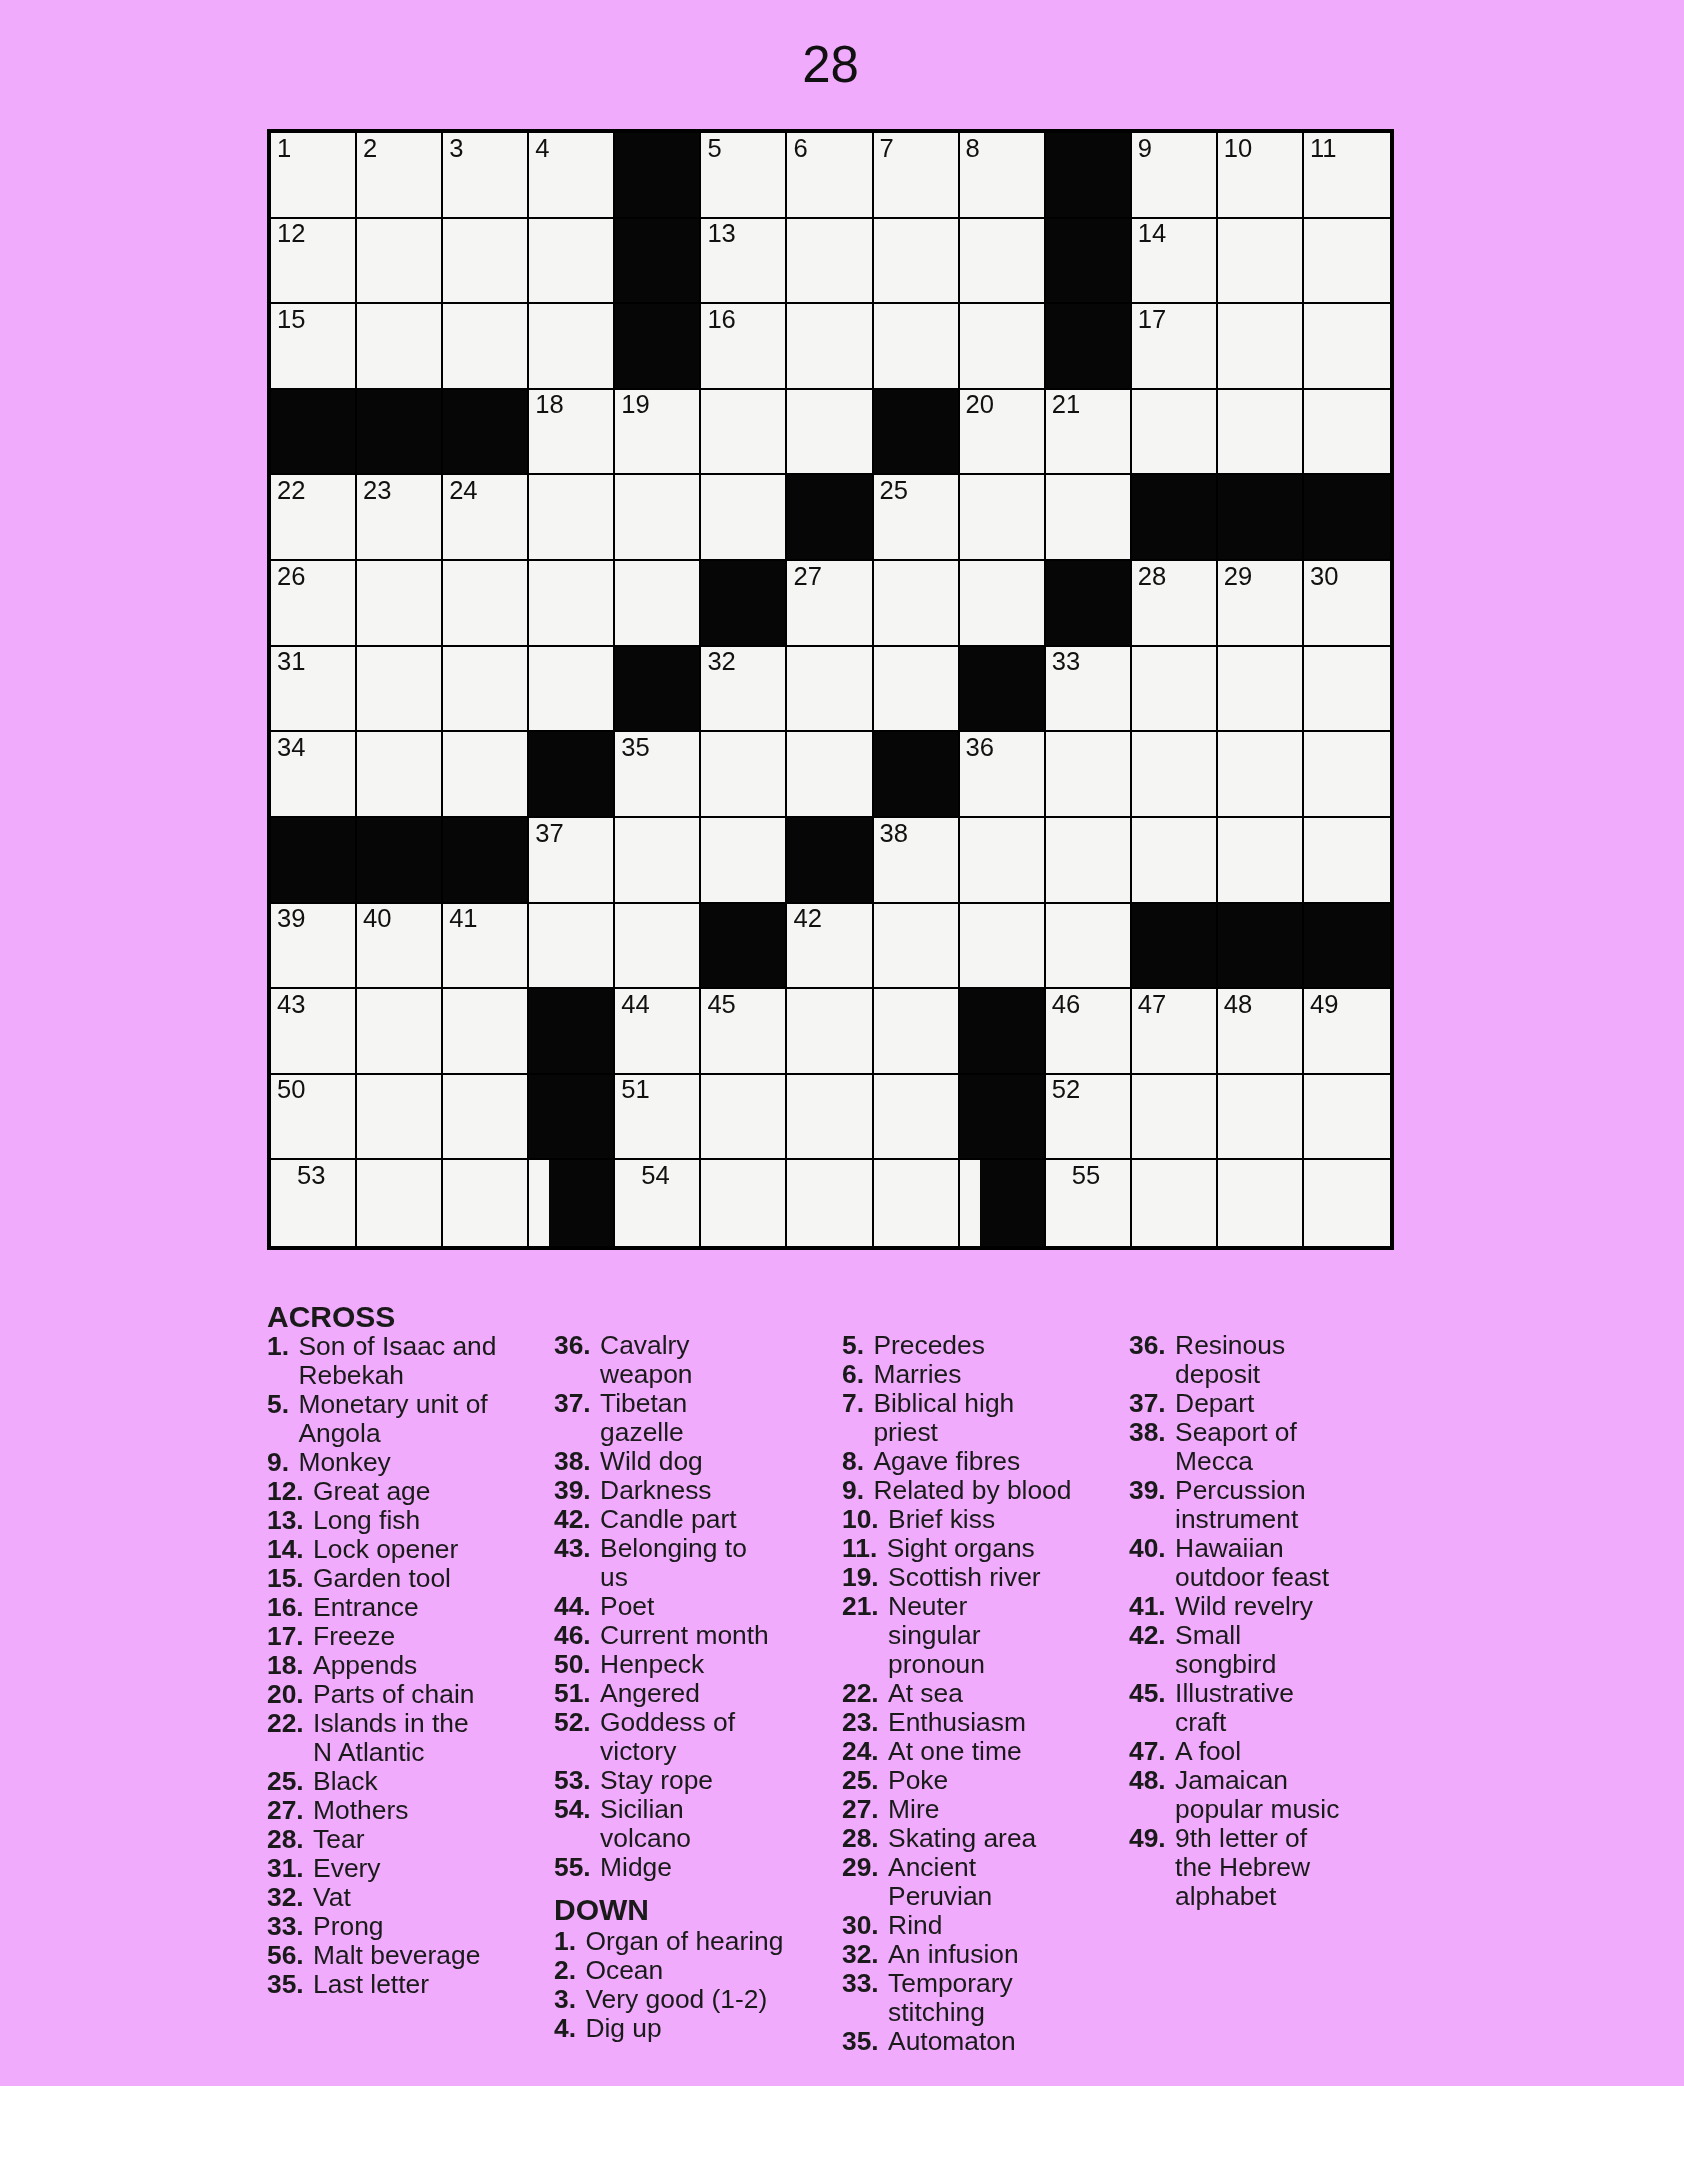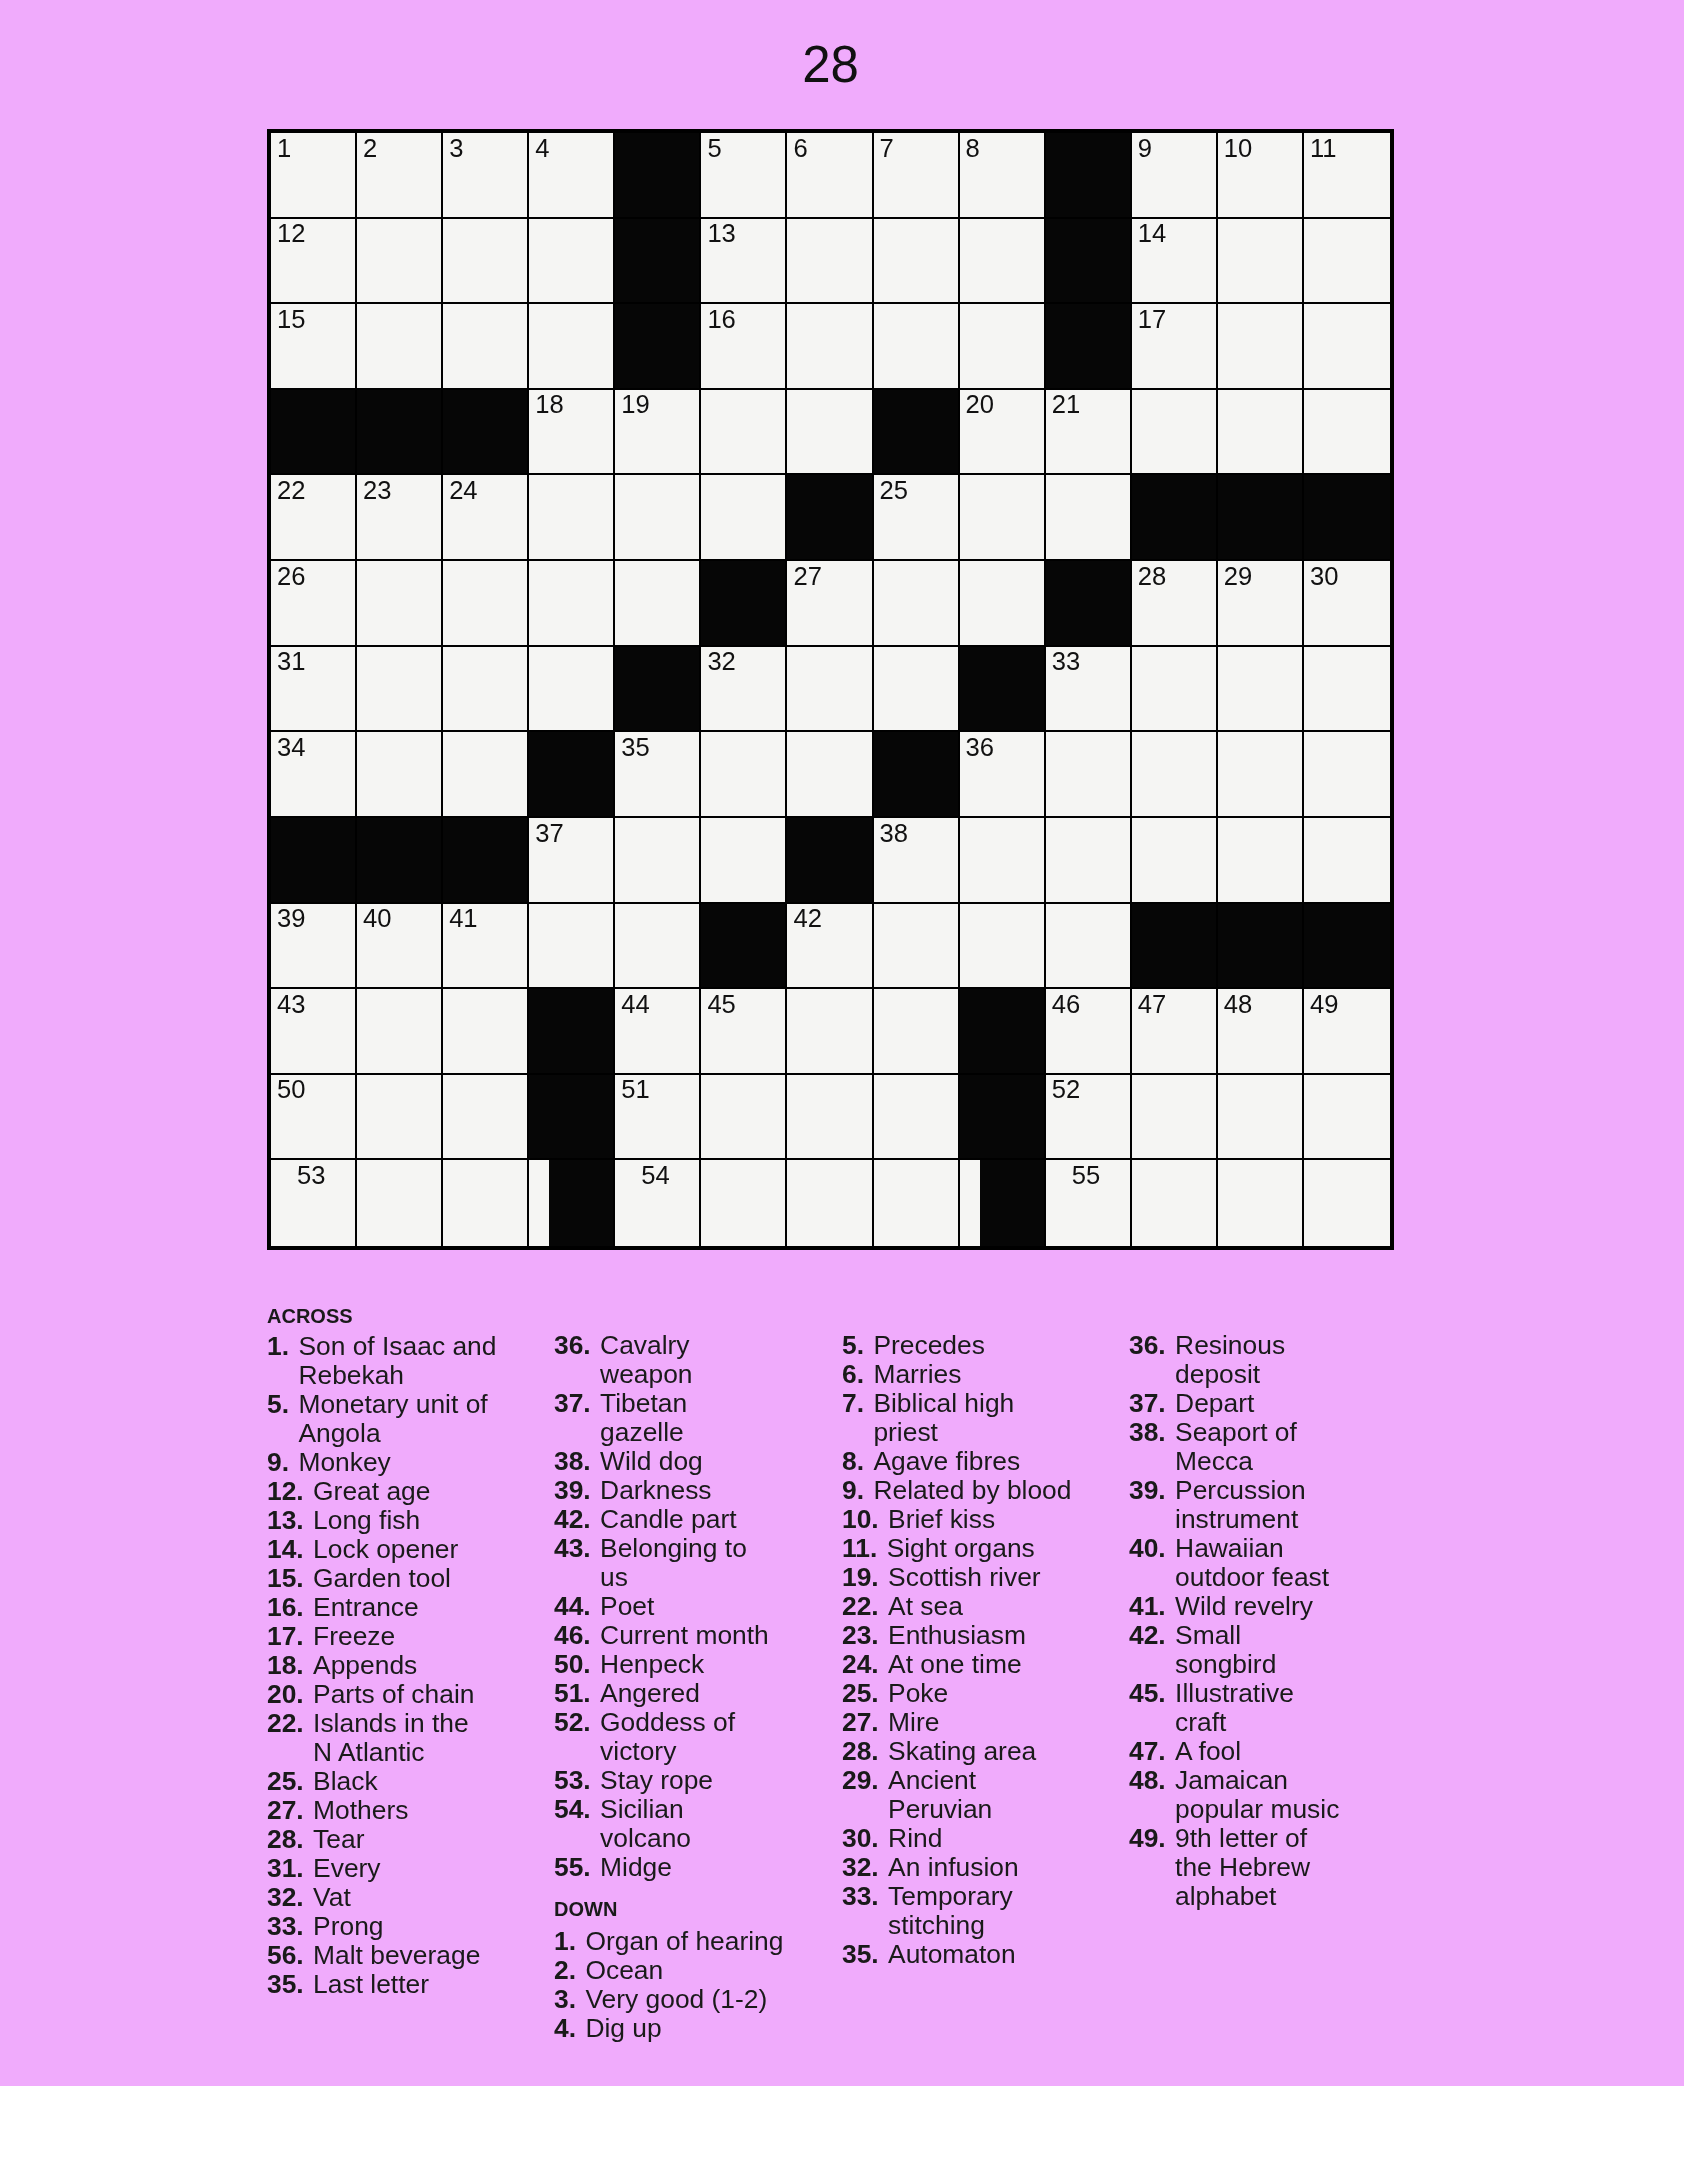--- a/index.html
+++ b/index.html
@@ -19,21 +19,21 @@
   .cell{position:relative;box-sizing:border-box;border-right:2.1px solid #000;border-bottom:2.1px solid #000;background:#f5f5f3;}
   .cell:nth-child(13n){border-right:none;}
   .cell:nth-last-child(-n+13){border-bottom:none;margin-left:20px;}
   .cell.black{background:#060606;}
   .cellnum{position:absolute;top:2.6px;left:6px;font-size:25.6px;line-height:1;color:#111;}
   .clue-column{position:absolute;width:274px;font-size:26.4px;line-height:29px;}
   #col1{left:267px;top:1301px;}
   #col2{left:554px;top:1331px;}
   #col3{left:842px;top:1331px;}
   #col4{left:1129px;top:1331px;}
-  .clue-heading{font-weight:bold;font-size:20px;line-height:31px;}
+  .clue-heading{font-weight:bold;font-size:30px;line-height:31px;}
   #col2 .clue-heading{margin-top:12px;margin-bottom:1.7px;}
   .clue{display:flex;align-items:flex-start;}
   .cnum{font-weight:bold;white-space:nowrap;margin-right:9.4px;}
   .ctxt{white-space:pre-line;}
 </style>
 </head>
 <body>
 
 <div class="page">
   <div class="title">28</div>
@@ -512,20 +512,26 @@
       </div>
       <div class="clue">
         <span class="cnum">11.</span>
         <span class="ctxt">Sight organs</span>
       </div>
       <div class="clue">
         <span class="cnum">19.</span>
         <span class="ctxt">Scottish river</span>
       </div>
       <div class="clue">
+        <span class="cnum">21.</span>
+        <span class="ctxt">Neuter
+singular
+pronoun</span>
+      </div>
+      <div class="clue">
         <span class="cnum">22.</span>
         <span class="ctxt">At sea</span>
       </div>
       <div class="clue">
         <span class="cnum">23.</span>
         <span class="ctxt">Enthusiasm</span>
       </div>
       <div class="clue">
         <span class="cnum">24.</span>
         <span class="ctxt">At one time</span>

